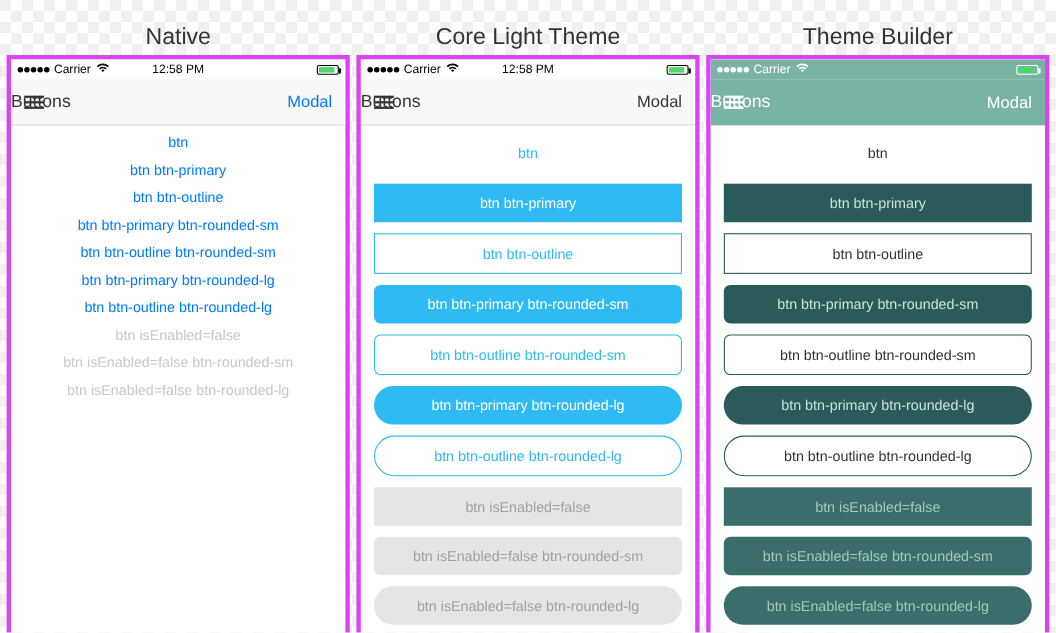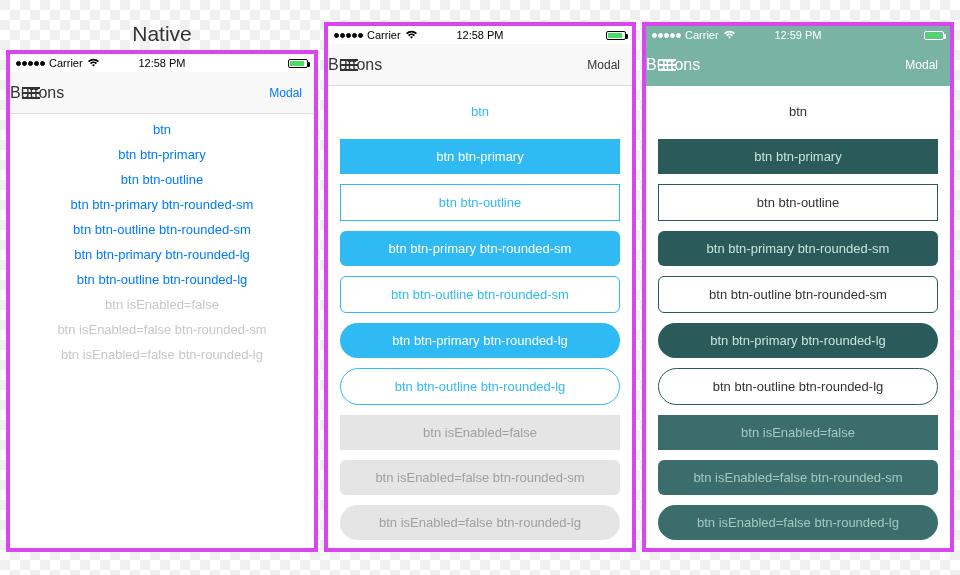--- a/index.html
+++ b/index.html
@@ -24,21 +24,21 @@
   .statusbar.teal .sig span { border-color: #fff; }
   .statusbar.teal .sig span.f { background: #fff; }
   .statusbar.teal .batt { border-color: #fff; }
   .statusbar.teal .batt::after { background: #fff; }
   .statusbar.teal .batt .fill { background: #4cd964; }
   
   .navbar { height: 42px; display: flex; align-items: center; padding: 0 12px; border-bottom: 1px solid #ddd; background: #f8f8f8; position: relative; }
   .navbar .hb { width: 18px; display: flex; flex-direction: column; gap: 3px; }
   .navbar .hb span { height: 2px; background: #333; }
   .navbar .title { position: absolute; left: 0; right: 0; text-align: left; font-size: 16px; font-weight: 500; color: #333; pointer-events: none; }
-  .navbar .modal { margin-left: auto; font-size: 12px; color: #007aff; }
+  .navbar .modal { margin-left: auto; font-size: 15px; color: #007aff; }
   .navbar.light .title { color: #333; }
   .navbar.light .modal { color: #333; }
   .navbar.teal { background: #79b3a4; border-bottom: none; }
   .navbar.teal .hb span { background: #fff; }
   .navbar.teal .title { color: #fff; font-weight: 400; }
   .navbar.teal .modal { color: #fff; }
   
   .content { flex: 1; padding: 8px 12px; display: flex; flex-direction: column; gap: 6px; overflow: hidden; }
   
   .native .content { gap: 10px; padding-top: 8px; }
@@ -109,20 +109,21 @@
         <div class="lnk">btn btn-primary btn-rounded-lg</div>
         <div class="lnk">btn btn-outline btn-rounded-lg</div>
         <div class="lnk dis">btn isEnabled=false</div>
         <div class="lnk dis">btn isEnabled=false btn-rounded-sm</div>
         <div class="lnk dis">btn isEnabled=false btn-rounded-lg</div>
       </div>
     </div>
   </div>
 
   <div class="col light">
+    <div class="col-title">Core Light Theme</div>
     <div class="device">
       <div class="statusbar">
         <span class="sig">
             <span class="f"></span>
             <span class="f"></span>
             <span class="f"></span>
             <span class="f"></span>
             <span class="f"></span>
           </span>
         <span class="carrier">Carrier</span>
@@ -156,36 +157,36 @@
         <div class="btn primary rlg">btn btn-primary btn-rounded-lg</div>
         <div class="btn outline rlg">btn btn-outline btn-rounded-lg</div>
         <div class="btn dis">btn isEnabled=false</div>
         <div class="btn dis rsm">btn isEnabled=false btn-rounded-sm</div>
         <div class="btn dis rlg">btn isEnabled=false btn-rounded-lg</div>
       </div>
     </div>
   </div>
 
   <div class="col tb">
+    <div class="col-title">Theme Builder</div>
     <div class="device">
       <div class="statusbar teal">
         <span class="sig">
             <span class="f"></span>
             <span class="f"></span>
             <span class="f"></span>
             <span class="f"></span>
             <span class="f"></span>
           </span>
         <span class="carrier">Carrier</span>
         <span class="wifi">
           <svg width="13" height="9" viewBox="0 0 13 9">
               <path d="M6.5 8.5 L5 7 A2.1 2.1 0 0 1 8 7 Z M3 5 A5 5 0 0 1 10 5 L8.8 6.2 A3.3 3.3 0 0 0 4.2 6.2 Z M1 3 A7.8 7.8 0 0 1 12 3 L10.8 4.2 A6.1 6.1 0 0 0 2.2 4.2 Z" fill="#fff"></path>
             </svg>
         </span>
-        <span class="time">12:59 PM</span>
         <span class="right">
           <span class="batt">
               <span class="fill"></span>
             </span>
         </span>
       </div>
       <div class="navbar teal">
         <span class="hb">
             <span></span>
             <span></span>

